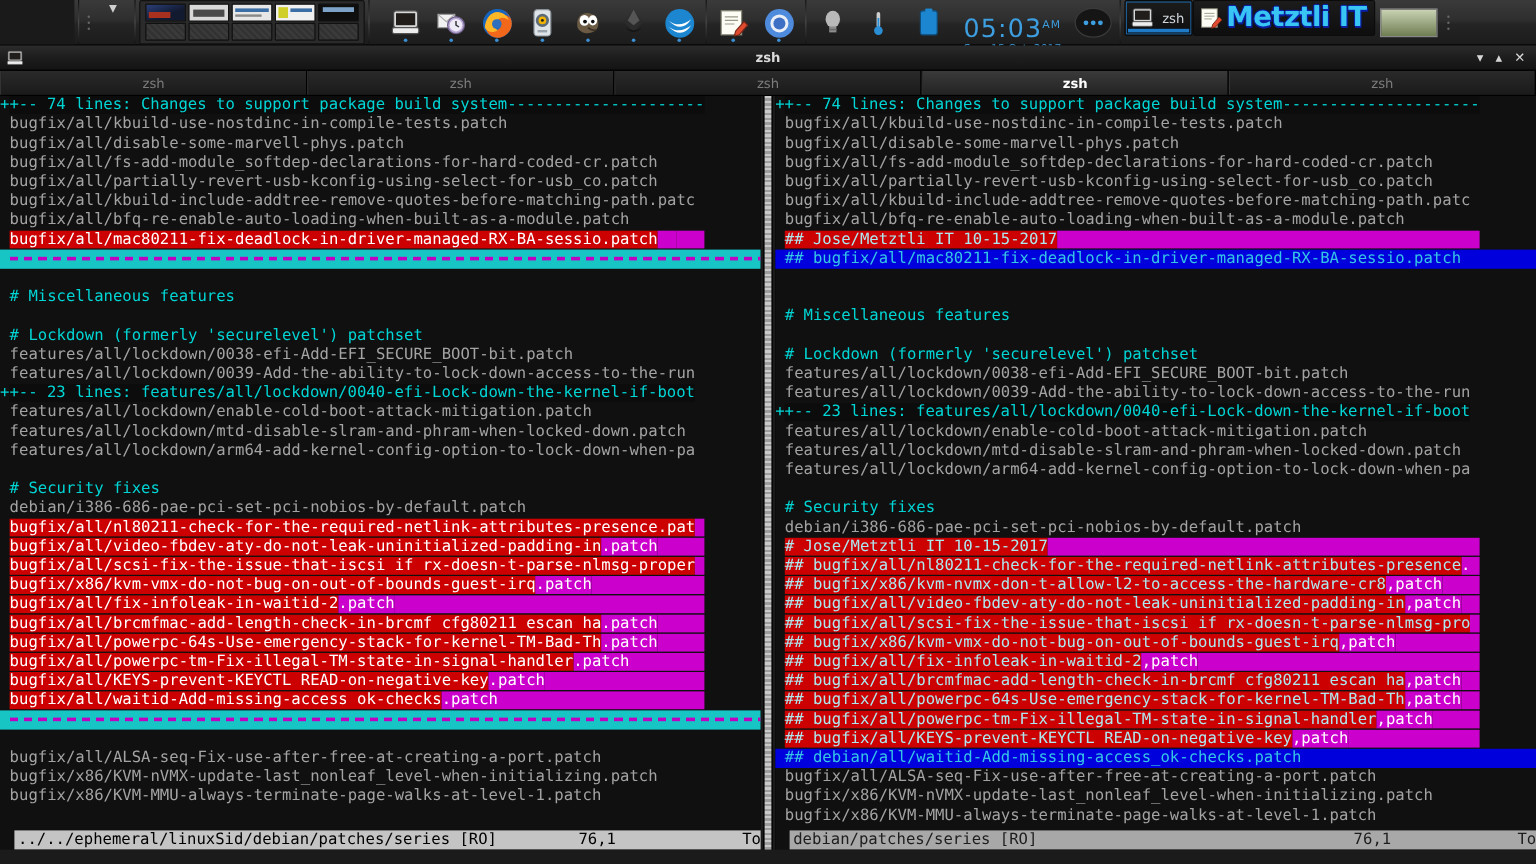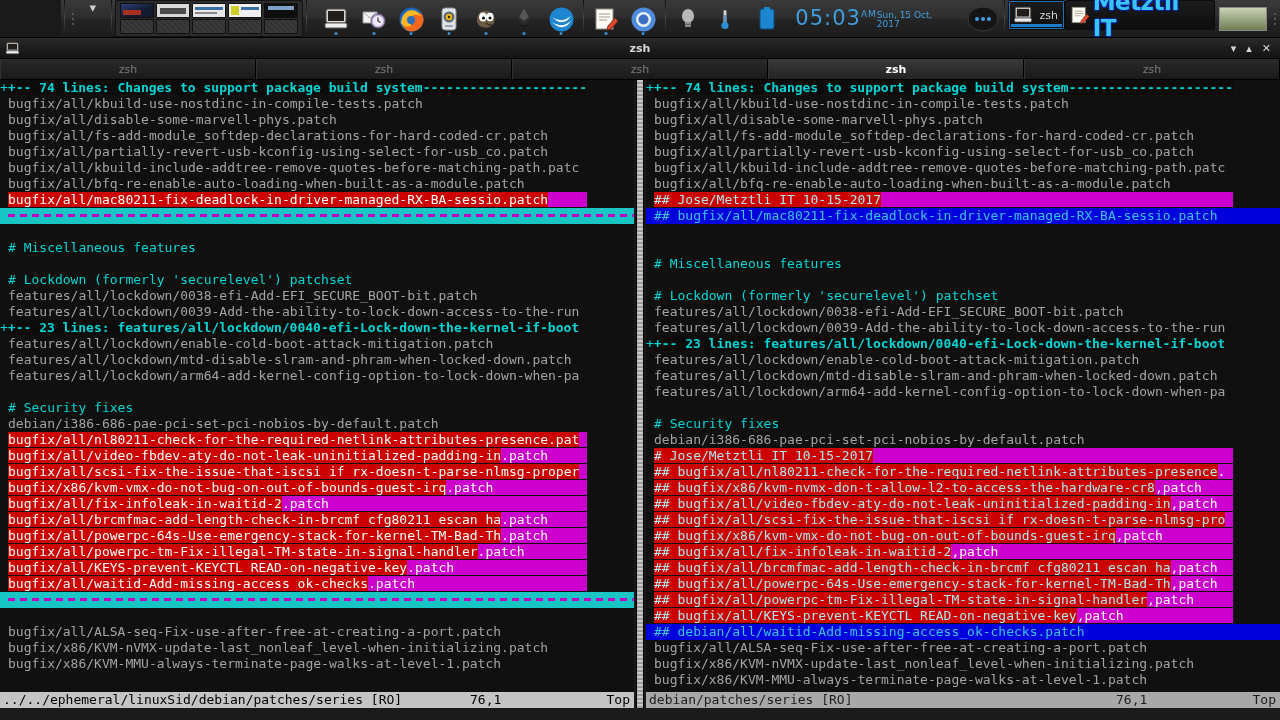--- a/index.html
+++ b/index.html
@@ -42,21 +42,21 @@
   .pg.thumb5{ background:#0e0e0e; position:relative;}
   .pg.thumb5::after{content:"";position:absolute;left:3px;top:2px;right:3px;height:4px;background:#7da3c9;}
 
   
   .ico{ width:38px; height:38px; display:flex; align-items:center; justify-content:center; position:relative; }
   .ico svg{ display:block; }
   .dot{ position:absolute; bottom:3px; left:50%; transform:translateX(-50%); width:3px;height:3px;
         background:#3b8fd4; border-radius:50%; }
 
   
-  .clock{ display:flex; flex-direction:row; align-items:center; justify-content:flex-start;
+  .clock{ display:flex; flex-direction:column; align-items:center; justify-content:flex-start;
           padding:14px 8px; line-height:1; }
   .clock .t{ font-size:21px; color:#3d9ee0; letter-spacing:1px; font-family:"DejaVu Sans",sans-serif;}
   .clock .t sup{ font-size:9px; vertical-align:super; }
   .clock .d{ font-size:9px; color:#3d9ee0; margin-top:2px; font-family:"DejaVu Sans",sans-serif;}
 
   
   .tbwin{ display:flex; align-items:center; gap:5px; height:30px; padding:0 6px 0 3px;
           border:1px solid #0b0b0b; border-radius:2px; position:relative;
           background:linear-gradient(#1c1c1c,#0e0e0e); }
   .tbwin.active{ box-shadow:inset 0 0 0 1px #1d6fb8; }
@@ -95,35 +95,35 @@
   .vsplit .rail{ position:absolute; left:2px; top:0; width:8px; height:100%;
                  background:repeating-linear-gradient(to bottom,#c9c9c9 0 2px,#9c9c9c 2px 4px);
                  border-left:1px solid #000; border-right:1px solid #000;}
   .pane.right{ width:634px; }
 
   .body{ position:absolute; left:0; top:0; right:0; height:612px; overflow:hidden;
          font-family:"DejaVu Sans Mono", monospace; font-size:13px; }
   .ln{ height:16px; line-height:16px; white-space:pre; overflow:hidden; }
   .gut{ display:inline-block; width:8px; }
   .sign{ color:#00d7d7; }
-  .fold{ background:#0c0c0c; color:#00d5d5; font-weight:bold; }
+  .fold{ background:#0c0c0c; color:#00d5d5; font-weight:normal; }
   .txt{ color:#a3a3a3; }
   .cmt{ color:#00d5d5; }
   .dashline{ background:#17c5c5; height:16px; position:relative; }
   .dashline .dd{ position:absolute; left:8px; right:0; top:6px; height:3px;
                  background:repeating-linear-gradient(to right,#c000c0 0 7px,transparent 7px 12px); }
 
   .diffchg{ background:#cc0000; color:#ffffff; }
   .difffill{ background:#cc00cc; color:#ffffff; }
   .diffadd-hash{ background:#cc0000; color:#aee8ef; }
   .cursorline{ background:#0000dd; color:#35c6e6; }
   .cursorblk{ background:#cc00cc; color:#000; }
 
   
-  .status{ position:absolute; left:0; bottom:12px; width:100%; height:16px; line-height:16px;
+  .status{ position:absolute; left:12px; bottom:12px; width:100%; height:16px; line-height:16px;
            font-size:13px; font-family:"DejaVu Sans Mono", monospace;
            display:flex; align-items:center; white-space:pre; }
   .status.active{ background:#c4c4c4; color:#000; }
   .status.inactive{ background:#a8a8a8; color:#1d1d1d; }
   .st-file{ padding-left:3px; }
   .st-pos{ position:absolute; left:470px; }
   .st-top{ position:absolute; right:4px; }
 
   #cmdline{ position:absolute; left:0; bottom:0; width:1280px; height:12px; background:#1b1b1b; }
 </style>

